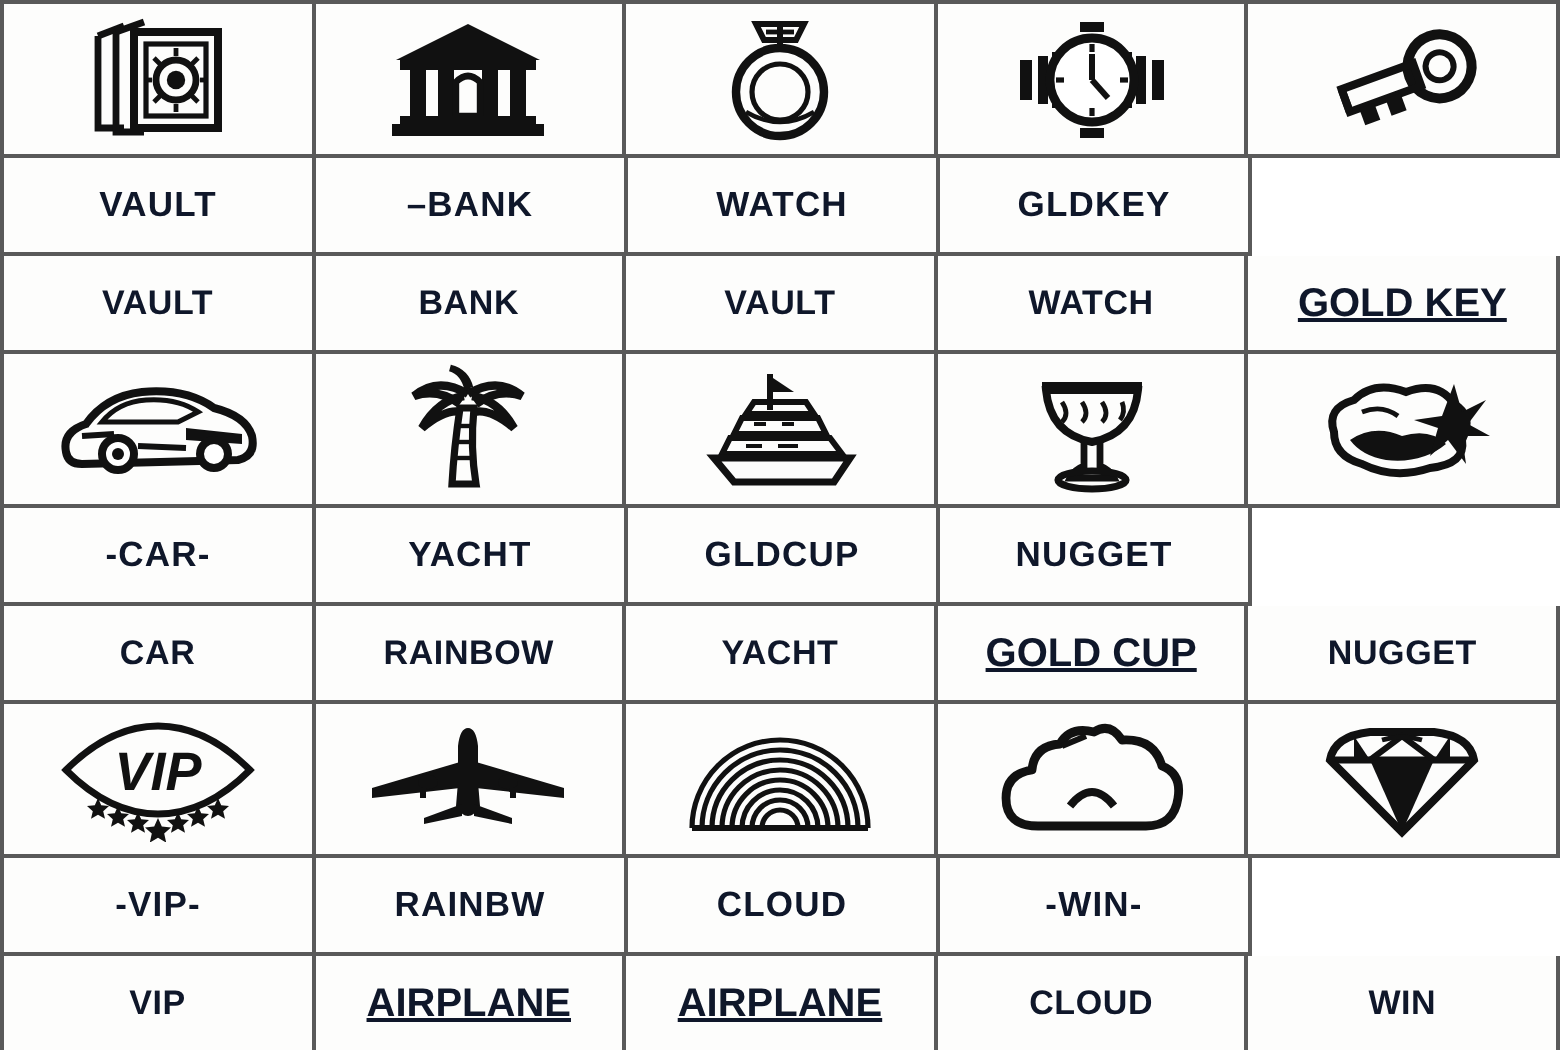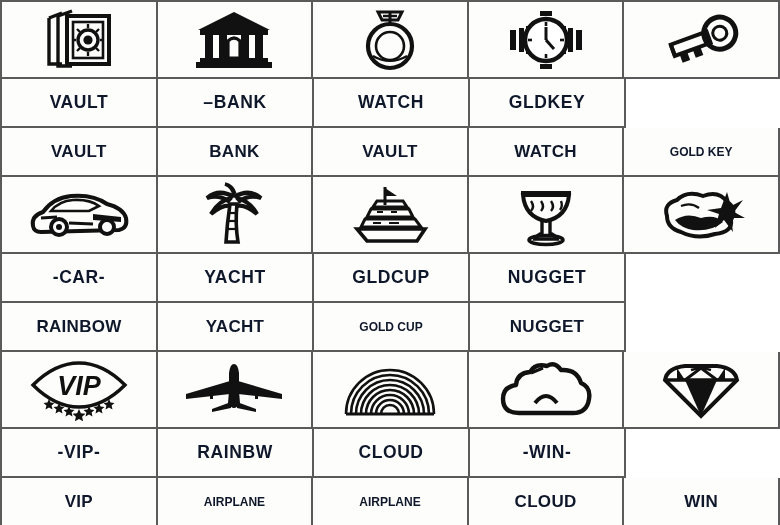--- a/index.html
+++ b/index.html
@@ -62,22 +62,23 @@
     color: #0f172a;
     text-align: center;
     line-height: 1;
     white-space: nowrap;
   }
   .label-text.long {
     font-size: 17px;
     letter-spacing: 0.3px;
   }
   .label-text.tight {
-    font-size: 12px;
+    font-size: 20px;
     letter-spacing: 0px;
+    text-decoration: underline;
   }
 
   .icon-holder {
     width: 100%;
     height: 100%;
     display: flex;
     align-items: center;
     justify-content: center;
   }
   .icon-holder svg {
@@ -320,20 +321,23 @@
       <div class="grid-cell">
           <span class="label-text">GLDCUP</span>
         </div>
       <div class="grid-cell">
           <span class="label-text">NUGGET</span>
         </div>
     </div>
 
     <div class="grid-row row-long">
       <div class="grid-cell">
+          <span class="label-text long">CAR</span>
+        </div>
+      <div class="grid-cell">
           <span class="label-text long">RAINBOW</span>
         </div>
       <div class="grid-cell">
           <span class="label-text long">YACHT</span>
         </div>
       <div class="grid-cell">
           <span class="label-text tight">GOLD CUP</span>
         </div>
       <div class="grid-cell">
           <span class="label-text long">NUGGET</span>

